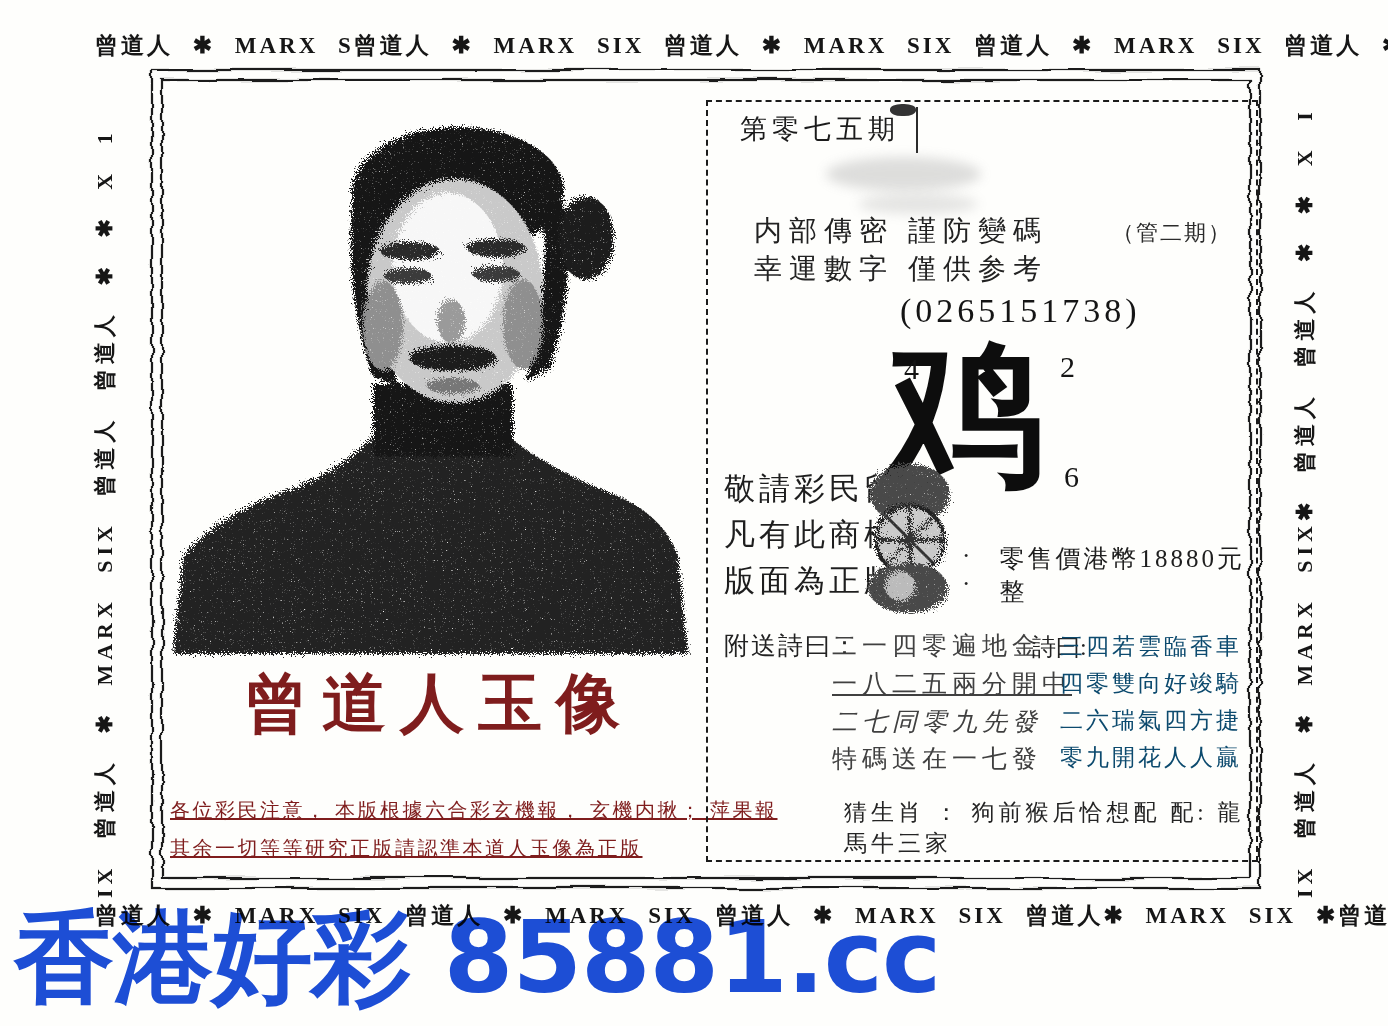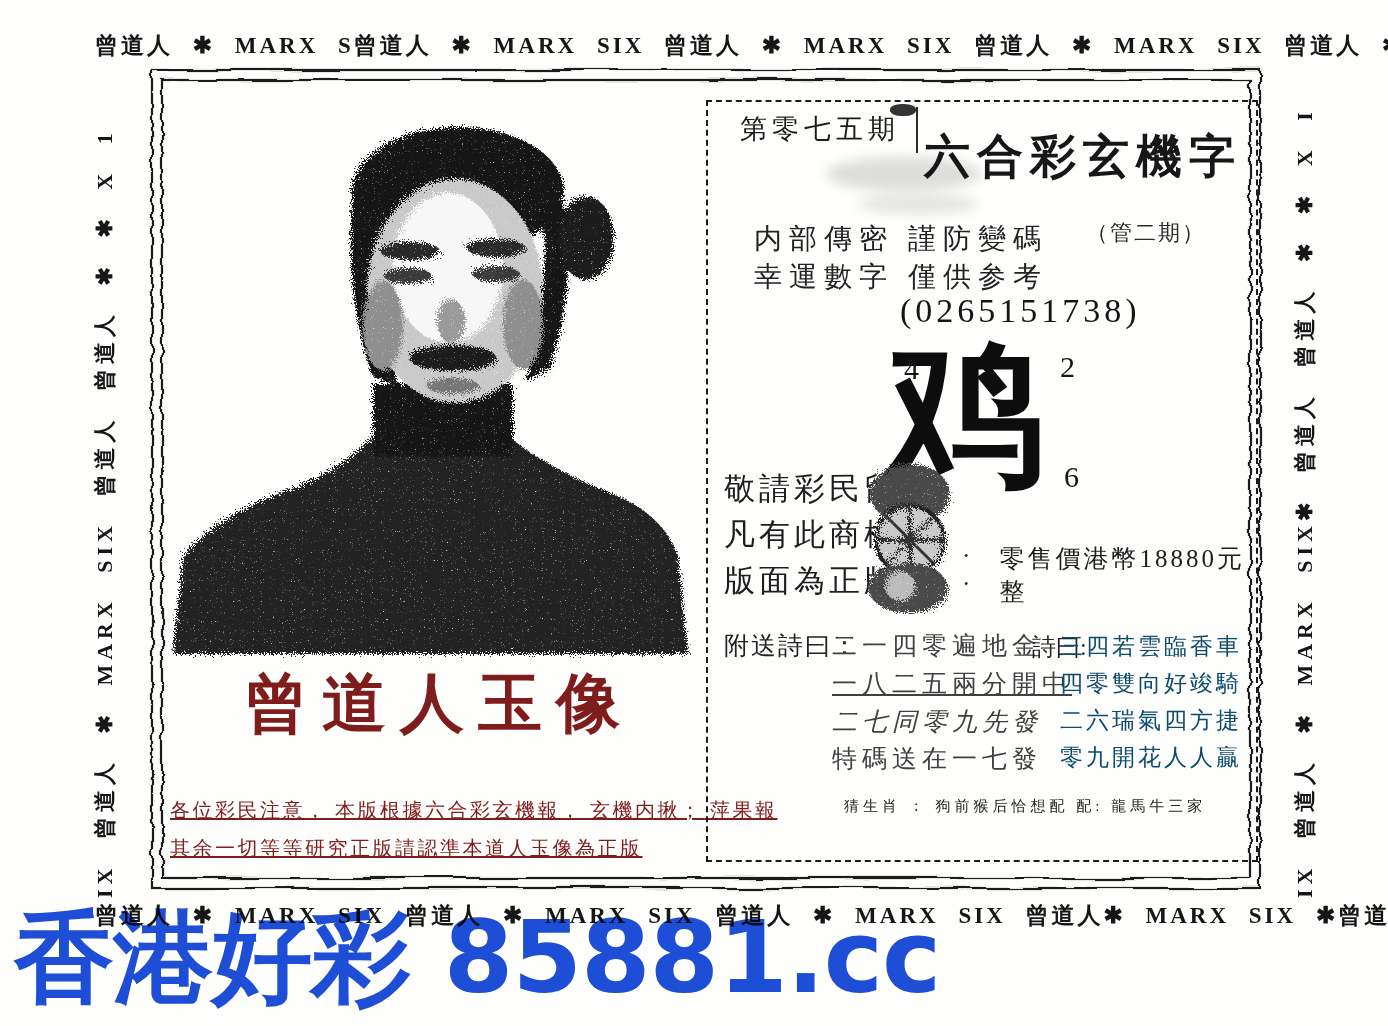--- a/index.html
+++ b/index.html
@@ -32,24 +32,24 @@
          border:2.5px dashed #1b1b1b;box-sizing:border-box;}
   .panel *{position:absolute;}
   .issue{left:28px;top:5px;font-size:27px;letter-spacing:5px;padding:4px 16px 6px 4px;
          border-right:2px solid #2b2b2b;}
   .inkblot{left:182px;top:2px;width:26px;height:12px;background:#101010;border-radius:45%;
            opacity:.85;filter:blur(.5px);}
   .smudge{background:#8a8a8a;border-radius:50%;filter:blur(6px);}
   .smudge.s1{left:118px;top:55px;width:155px;height:34px;opacity:.28;}
   .smudge.s2{left:150px;top:92px;width:120px;height:20px;opacity:.22;}
   .title{right:14px;top:24px;font-size:46px;font-weight:bold;letter-spacing:7px;color:#171717;}
-  .secret{font-size:28px;letter-spacing:7px;color:#222;margin-top:8px;}
+  .secret{font-size:28px;letter-spacing:7px;color:#222;}
   .secret.l1{left:46px;top:110px;}
   .secret.l2{left:46px;top:148px;}
-  .period-note{left:378px;top:116px;font-size:22px;letter-spacing:2px;color:#2b2b2b;}
+  .period-note{left:404px;top:116px;font-size:22px;letter-spacing:2px;color:#2b2b2b;}
   .lucky-number{left:192px;top:190px;font-size:34px;letter-spacing:4px;color:#151515;}
   .zodiac{left:178px;top:233px;font-size:158px;line-height:1;font-weight:900;color:#0d0d0d;}
   .corner-num{font-size:30px;color:#151515;}
   .corner-num.n4{left:196px;top:250px;}
   .corner-num.n2{left:352px;top:248px;}
   .corner-num.n6{left:356px;top:358px;}
   .notice{font-size:31px;letter-spacing:4px;color:#1e1e1e;}
   .notice.l1{left:16px;top:366px;}
   .notice.l2{left:16px;top:412px;}
   .notice.l3{left:16px;top:458px;}
@@ -57,21 +57,21 @@
   .price-row{left:254px;top:440px;display:flex;gap:16px;position:absolute;}
   .price-row span{position:static;}
   .price-dots{font-size:25px;color:#222;}
   .price{font-size:25px;letter-spacing:3px;color:#1e1e1e;}
   .poem-label1{left:16px;top:527px;font-size:25px;letter-spacing:2px;color:#222;}
   .poem1-line{left:124px;font-size:25px;letter-spacing:5px;color:#404040;}
   .poem-label2{left:324px;top:529px;font-size:24px;color:#222;}
   .poem2-line{left:352px;font-size:23px;letter-spacing:3px;color:#0c4a6e;}
   .py0{top:527px;} .py1{top:565px;text-decoration:underline;} .py2{top:603px;font-style:italic;} .py3{top:640px;}
   .qy0{top:529px;} .qy1{top:566px;} .qy2{top:603px;} .qy3{top:640px;}
-  .hint{font-size:15px;letter-spacing:4px;color:#242424;}
+  .hint{font-size:23px;letter-spacing:4px;color:#242424;}
   .hint.l1{left:136px;top:695px;}
   .hint.l2{left:186px;top:731px;}
   
   .watermark{position:absolute;left:14px;top:892px;z-index:9;
              font-family:"DejaVu Sans","Liberation Sans",sans-serif;
              font-size:100px;font-weight:bold;letter-spacing:-1px;
              color:#1d4ed8;mix-blend-mode:multiply;white-space:nowrap;text-align:right;}
 </style>
 </head>
 <body>
@@ -134,21 +134,20 @@
 <div class="photo-caption">曾道人玉像</div>
 
 <div class="footnote l1">各位彩民注意， 本版根據六合彩玄機報， 玄機内揪； 萍果報</div>
 <div class="footnote l2">其余一切等等研究正版請認準本道人玉像為正版</div>
 
 <div class="panel">
   <div class="issue">第零七五期</div>
   <div class="inkblot"></div>
   <div class="smudge s1"></div>
   <div class="smudge s2"></div>
-  <div class="title">六合彩玄機字</div>
 
   <div class="secret l1">内部傳密 謹防變碼</div>
   <div class="secret l2">幸運數字 僅供参考</div>
   <div class="period-note">（管二期）</div>
 
   <div class="lucky-number">(0265151738)</div>
 
   <div class="zodiac">鸡</div>
   <div class="corner-num n4">4</div>
   <div class="corner-num n2">2</div>

